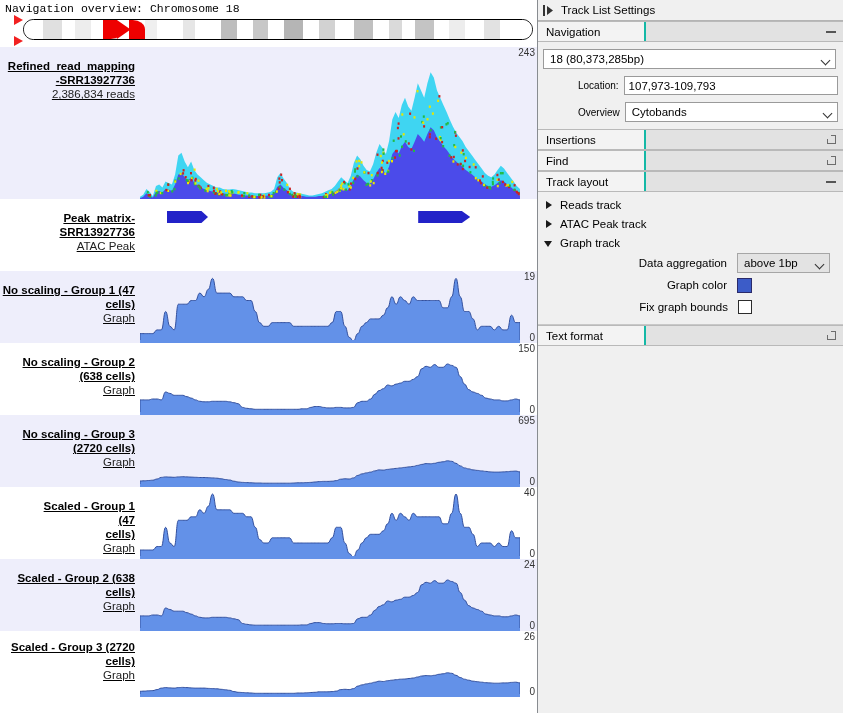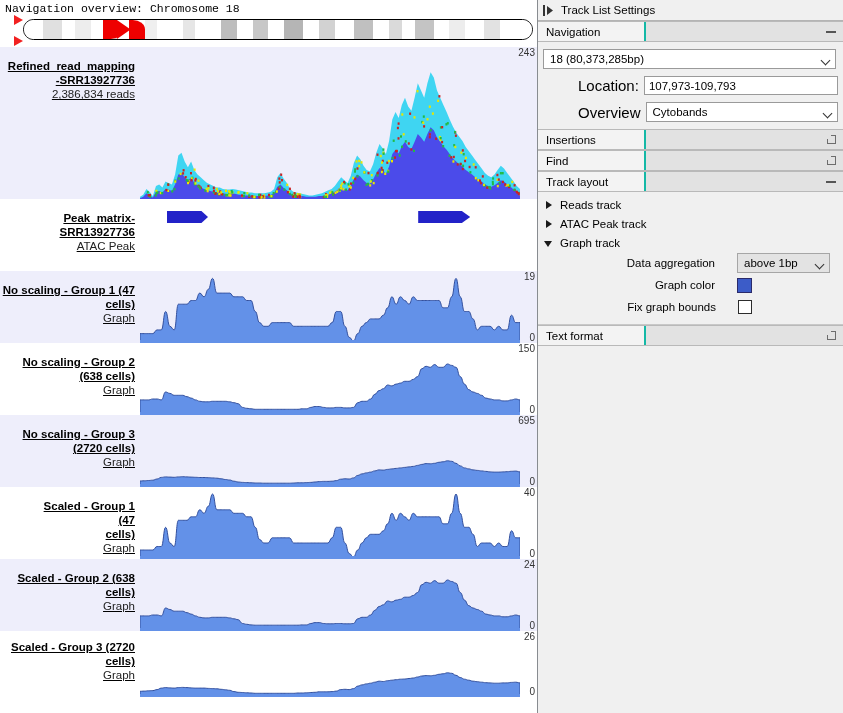--- a/index.html
+++ b/index.html
@@ -298,21 +298,21 @@
     height: 19px;
     border: 1px solid #9a9a9a;
     background: #ffffff;
     display: flex;
     align-items: center;
     padding: 0 4px;
     box-sizing: border-box;
     font-size: 11.5px;
     color: #000;
   }
-  .lbl { font-size: 15px; color: #000; margin-right: 5px; white-space: nowrap; padding-left: 35px; }
+  .lbl { font-size: 10px; color: #000; margin-right: 5px; white-space: nowrap; padding-left: 35px; }
 
   .tree-item {
     display: flex;
     align-items: center;
     height: 19px;
     padding-left: 4px;
     font-size: 11.5px;
     color: #000;
   }
   .tri {
@@ -337,21 +337,21 @@
     border-left: 4.5px solid transparent;
     border-right: 4.5px solid transparent;
   }
   .prop-row {
     display: flex;
     align-items: center;
     justify-content: flex-end;
     height: 22px;
     padding-right: 8px;
   }
-  .prop-label { font-size: 11.5px; color: #000; margin-right: 22px; }
+  .prop-label { font-size: 11.5px; color: #000; margin-right: 10px; }
   .swatch {
     width: 15px; height: 15px;
     background: #3c5cc8;
     border: 1px solid #2a2a6a;
     box-sizing: border-box;
   }
   .checkbox {
     width: 14px; height: 14px;
     background: #fff;
     border: 1.5px solid #2c2c2c;

